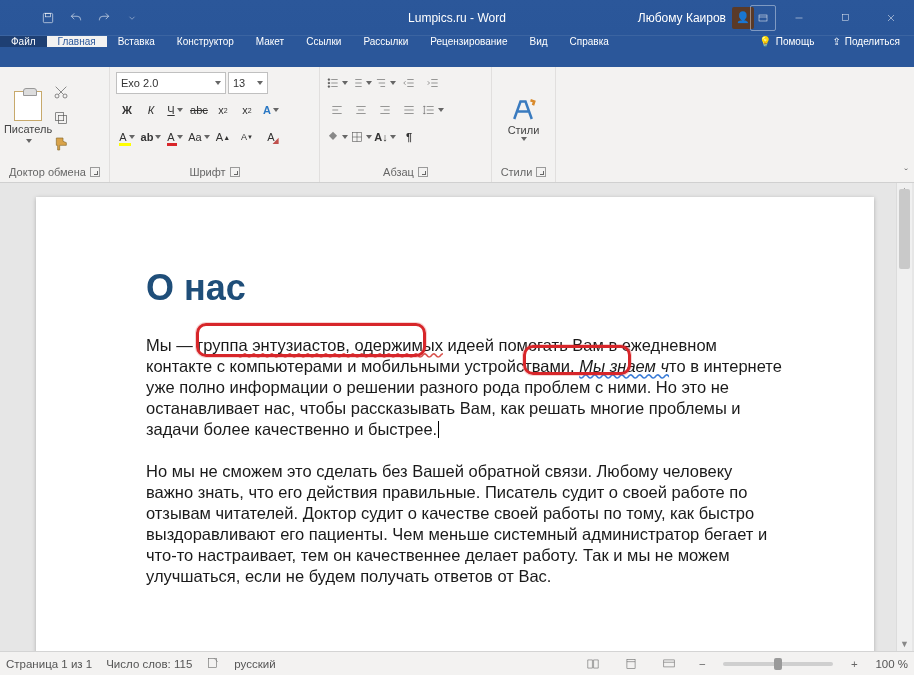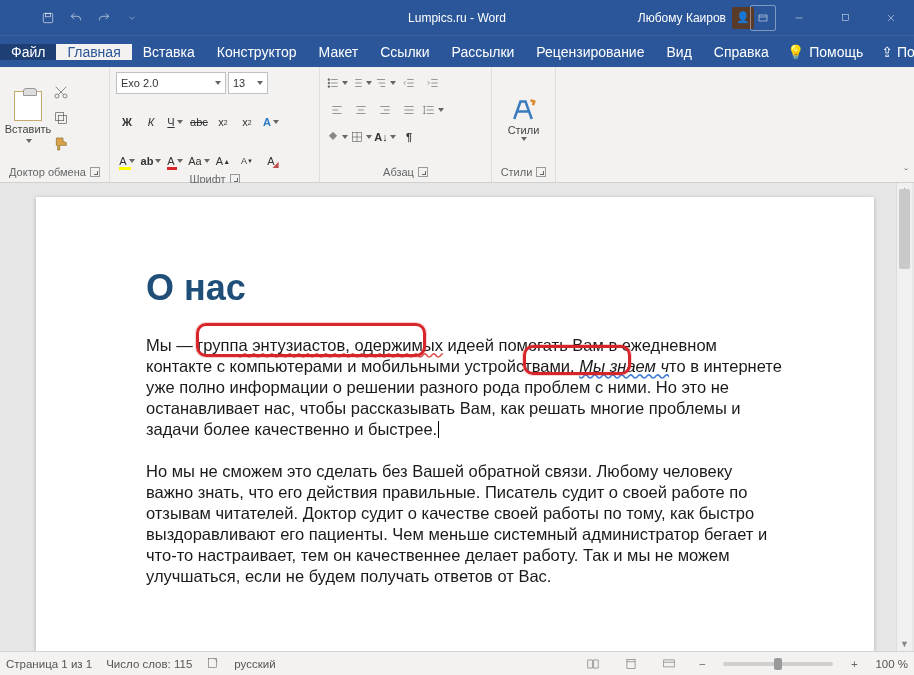--- a/index.html
+++ b/index.html
@@ -17,22 +17,22 @@
 .titlebar .doc-title { position: absolute; left: 50%; transform: translateX(-50%); font-size: 12px; color: #fff; }
 .titlebar .user { position: absolute; right: 160px; display: flex; align-items: center; gap: 6px; }
 .titlebar .user .avatar { width: 22px; height: 22px; background: #5a3a28; border-radius: 2px; display: inline-flex; align-items:center; justify-content:center; font-size:11px;}
 .titlebar .wincontrols { position: absolute; right: 0; display: flex; }
 .titlebar .wincontrols .wbtn { width: 46px; height: 35px; display: flex; align-items: center; justify-content: center; }
 .titlebar .rdbtn { position:absolute; right:138px; width:26px; height:26px; display:flex; align-items:center; justify-content:center; border:1px solid rgba(255,255,255,.4); border-radius:2px;}
 .ico { stroke:#fff; fill:none; }
 
 
 .tabsbar {
-  height: 32px; background: #2b579a; display: flex; align-items: center;
-  padding-left: 0; color:#fff; font-size: 14px;
+  height: 32px; background: #2b579a; display: flex; align-items: flex-start;
+  padding-left: 0; color:#fff; font-size: 10px;
   border-top: 1px solid rgba(255,255,255,.08);
 }
 .tabsbar .tab { padding: 0 11px; display: flex; align-items: center; cursor: pointer; }
 .tabsbar .tab.active { background: #f3f2f1; color: #2b579a; font-weight: 400; }
 .tabsbar .tab.file { background: #1e3f73; }
 .tabsbar .spacer { flex: 1; }
 .tabsbar .right { display:flex; align-items:center; gap:2px; padding-right:6px;}
 .tabsbar .rtab { padding: 0 8px; display:flex; align-items:center; gap:4px;}
 
 
@@ -169,21 +169,21 @@
       </div>
   </div>
 </div>
 
 <div class="ribbon" data-interactable="false">
 
   <div class="rgroup" style="width:110px" data-interactable="false">
     <div class="grow">
       <div class="clip-big" data-interactable="true">
         <div class="pico" data-interactable="false"></div>
-        <span style="font-size:11px" data-interactable="false">Вставить</span>
+        <span style="font-size:11px" data-interactable="false">Писатель</span>
         <span class="rbtn dd" style="height:8px" data-interactable="true"></span>
       </div>
       <div class="clip-small">
         <div class="rbtn" data-interactable="true">
             <svg width="16" height="16" viewBox="0 0 24 24" fill="none" stroke="#555">
               <circle cx="6" cy="18" r="3"></circle>
               <circle cx="18" cy="18" r="3"></circle>
               <path d="M8.5 15.5L20 4M15.5 15.5L4 4"></path>
             </svg>
           </div>
@@ -200,21 +200,21 @@
           </div>
       </div>
     </div>
     <div class="label">
         <span data-interactable="false">Доктор обмена</span>
         <span class="dlg" data-interactable="true"></span>
       </div>
   </div>
 
   <div class="rgroup" style="width:210px" data-interactable="false">
-    <div class="grow" style="flex-direction:column; gap:15px;">
+    <div class="grow" style="flex-direction:column; gap:3px;">
       <div class="row">
         <div class="fontbox" data-interactable="true">
             <span data-interactable="false">Exo 2.0</span>
           </div>
         <div class="sizebox" data-interactable="true">
             <span data-interactable="false">13</span>
           </div>
       </div>
       <div class="row">
         <div class="rbtn" data-interactable="true" style="font-weight:700">Ж</div>

